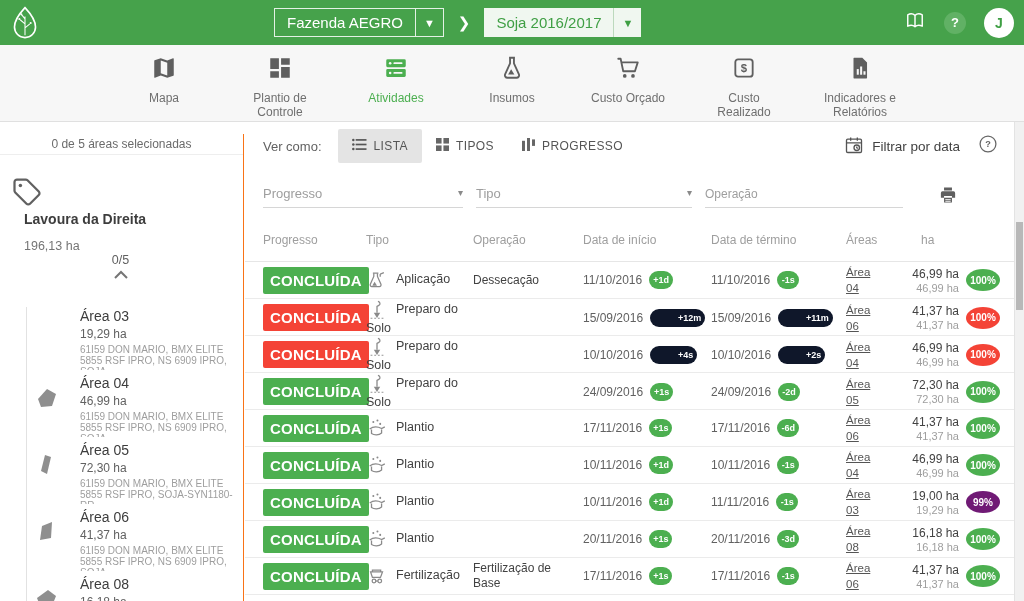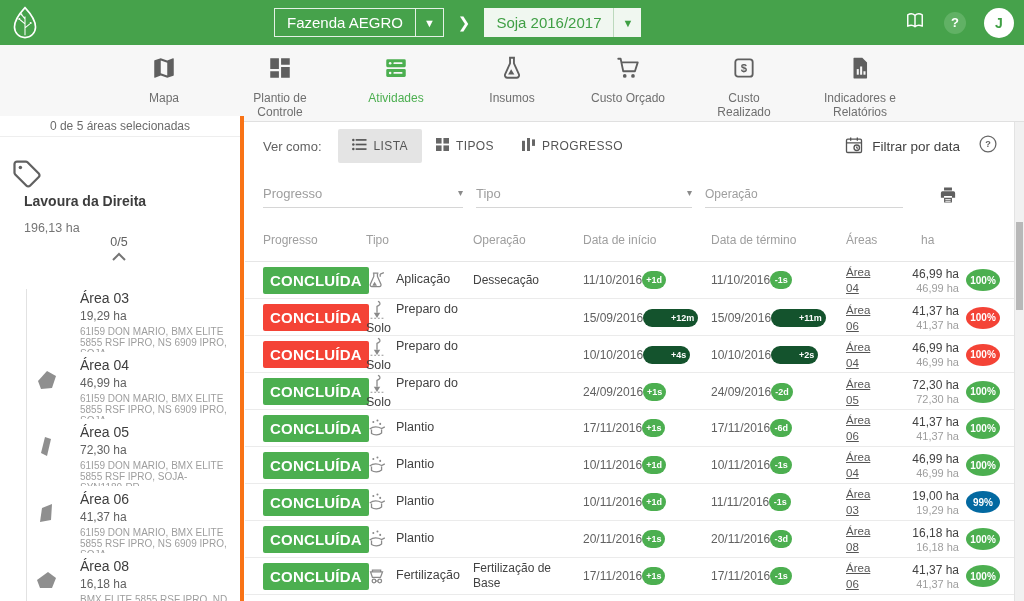--- a/index.html
+++ b/index.html
@@ -20,21 +20,21 @@
   .help-circle { width:22px; height:22px; border-radius:50%; background:#61b165; color:#fff; font-size:13px; font-weight:bold; display:flex; align-items:center; justify-content:center; }
   .avatar { width:30px; height:30px; border-radius:50%; background:#fff; color:#3f9f44; font-weight:bold; font-size:14px; display:flex; align-items:center; justify-content:center; }
 
   
   .nav { position:absolute; left:0; top:45px; width:1024px; height:77px; background:#f7f7f7; border-bottom:1px solid #e0e0e0; display:flex; justify-content:center; align-items:flex-start; gap:28px; padding-top:10px; }
   .nav-item { width:88px; display:flex; flex-direction:column; align-items:center; cursor:pointer; }
   .nav-item .nlabel { margin-top:6px; font-size:12px; color:#6f6f6f; text-align:center; line-height:14px; }
   .nav-item.active .nlabel { color:#4caf50; }
 
   
-  .sidebar { position:absolute; left:0; top:116px; width:244px; bottom:0; background:#fff; border-right:4px solid #f97316; }
+  .sidebar { position:absolute; left:0; top:134px; width:244px; bottom:0; background:#fff; border-right:1px solid #f97316; }
   .sel-summary { height:21px; display:flex; align-items:center; justify-content:center; font-size:12px; color:#6b6b6b; border-bottom:1px solid #eee; }
   .group-hdr { display:flex; padding:22px 14px 10px 12px; cursor:pointer;flex-direction:column; }
   .group-txt { margin-left:12px; flex:1; }
   .group-name { font-size:14px; font-weight:bold; color:#3d3d3d; }
   .group-ha { font-size:12.5px; color:#757575; margin-top:12px; }
   .group-right { display:flex; flex-direction:column; align-items:center; }
   .group-count { font-size:12.5px; color:#616161; }
   .area-list { position:relative; margin-top:8px; }
   .area-list::before { content:""; position:absolute; left:26px; top:4px; bottom:18px; border-left:1px solid #e2e2e2; }
   .area-item { height:67px; display:flex; padding-left:34px; cursor:pointer; overflow:hidden; }
@@ -68,30 +68,30 @@
   .thead .th.ha-h { padding-left:20px; }
   .rows { position:absolute; left:0; right:0; top:140px; bottom:0; overflow:hidden; }
   .trow { height:37px; align-items:center; border-bottom:1px solid #ebebeb; cursor:pointer; }
   .trow.partial { height:37px; border-bottom:none; }
 
   .status-badge { display:inline-block; padding:5px 7px; font-size:15px; font-weight:bold; color:#fff; border-radius:2px; letter-spacing:.2px; }
   .status-badge.green { background:#4caf50; } .status-badge.red { background:#f44336; }
   .tipo-cell { font-size:12.5px; color:#424242; line-height:15px; padding-right:6px; }
   .ticon { display:inline-block; width:22px; height:22px; vertical-align:middle; margin-right:8px; }
   .oper-cell { font-size:12px; color:#424242; line-height:15px; padding-right:14px; }
-  .date-cell { display:flex; align-items:center; font-size:12px; color:#616161; }
+  .date-cell { display:flex; align-items:center; gap:7px; font-size:12px; color:#616161; }
   .delta { display:inline-block; min-width:22px; text-align:center; padding:4px 4px; border-radius:11px; font-size:9px; font-weight:bold; color:#fff; }
-  .delta.green { background:#4caf50; } .delta.red { background:#14532d;padding-left:28px; }
+  .delta.green { background:#4caf50; } .delta.red { background:#0f172a;padding-left:28px; }
   .area-link { display:inline-block; width:36px; font-size:11.5px; color:#555; text-decoration:underline; line-height:16px; }
   .ha-cell { display:flex; align-items:center; justify-content:flex-end; gap:7px; padding-right:14px; }
   .ha-vals { display:flex; flex-direction:column; align-items:flex-end; }
   .ha1 { font-size:12px; color:#424242; }
   .ha2 { font-size:11px; color:#9e9e9e; margin-top:1px; }
   .pct { min-width:34px; height:22px; border-radius:50%; display:flex; align-items:center; justify-content:center; font-size:10px; font-weight:bold; color:#fff; }
-  .pct.green { background:#4caf50; } .pct.red { background:#f44336; } .pct.gray { background:#0369a1; }
+  .pct.green { background:#4caf50; } .pct.red { background:#f44336; } .pct.gray { background:#701a75; }
 
   
   .scrollbar { position:absolute; right:0; top:122px; width:10px; bottom:0; background:#f1f1f1; border-left:1px solid #e3e3e3; }
   .scroll-thumb { position:absolute; left:1px; right:1px; top:100px; height:88px; background:#b8b8b8; cursor:pointer; }
 </style>
 </head>
 <body>
 
 <div class="header">
   <div class="logo">

